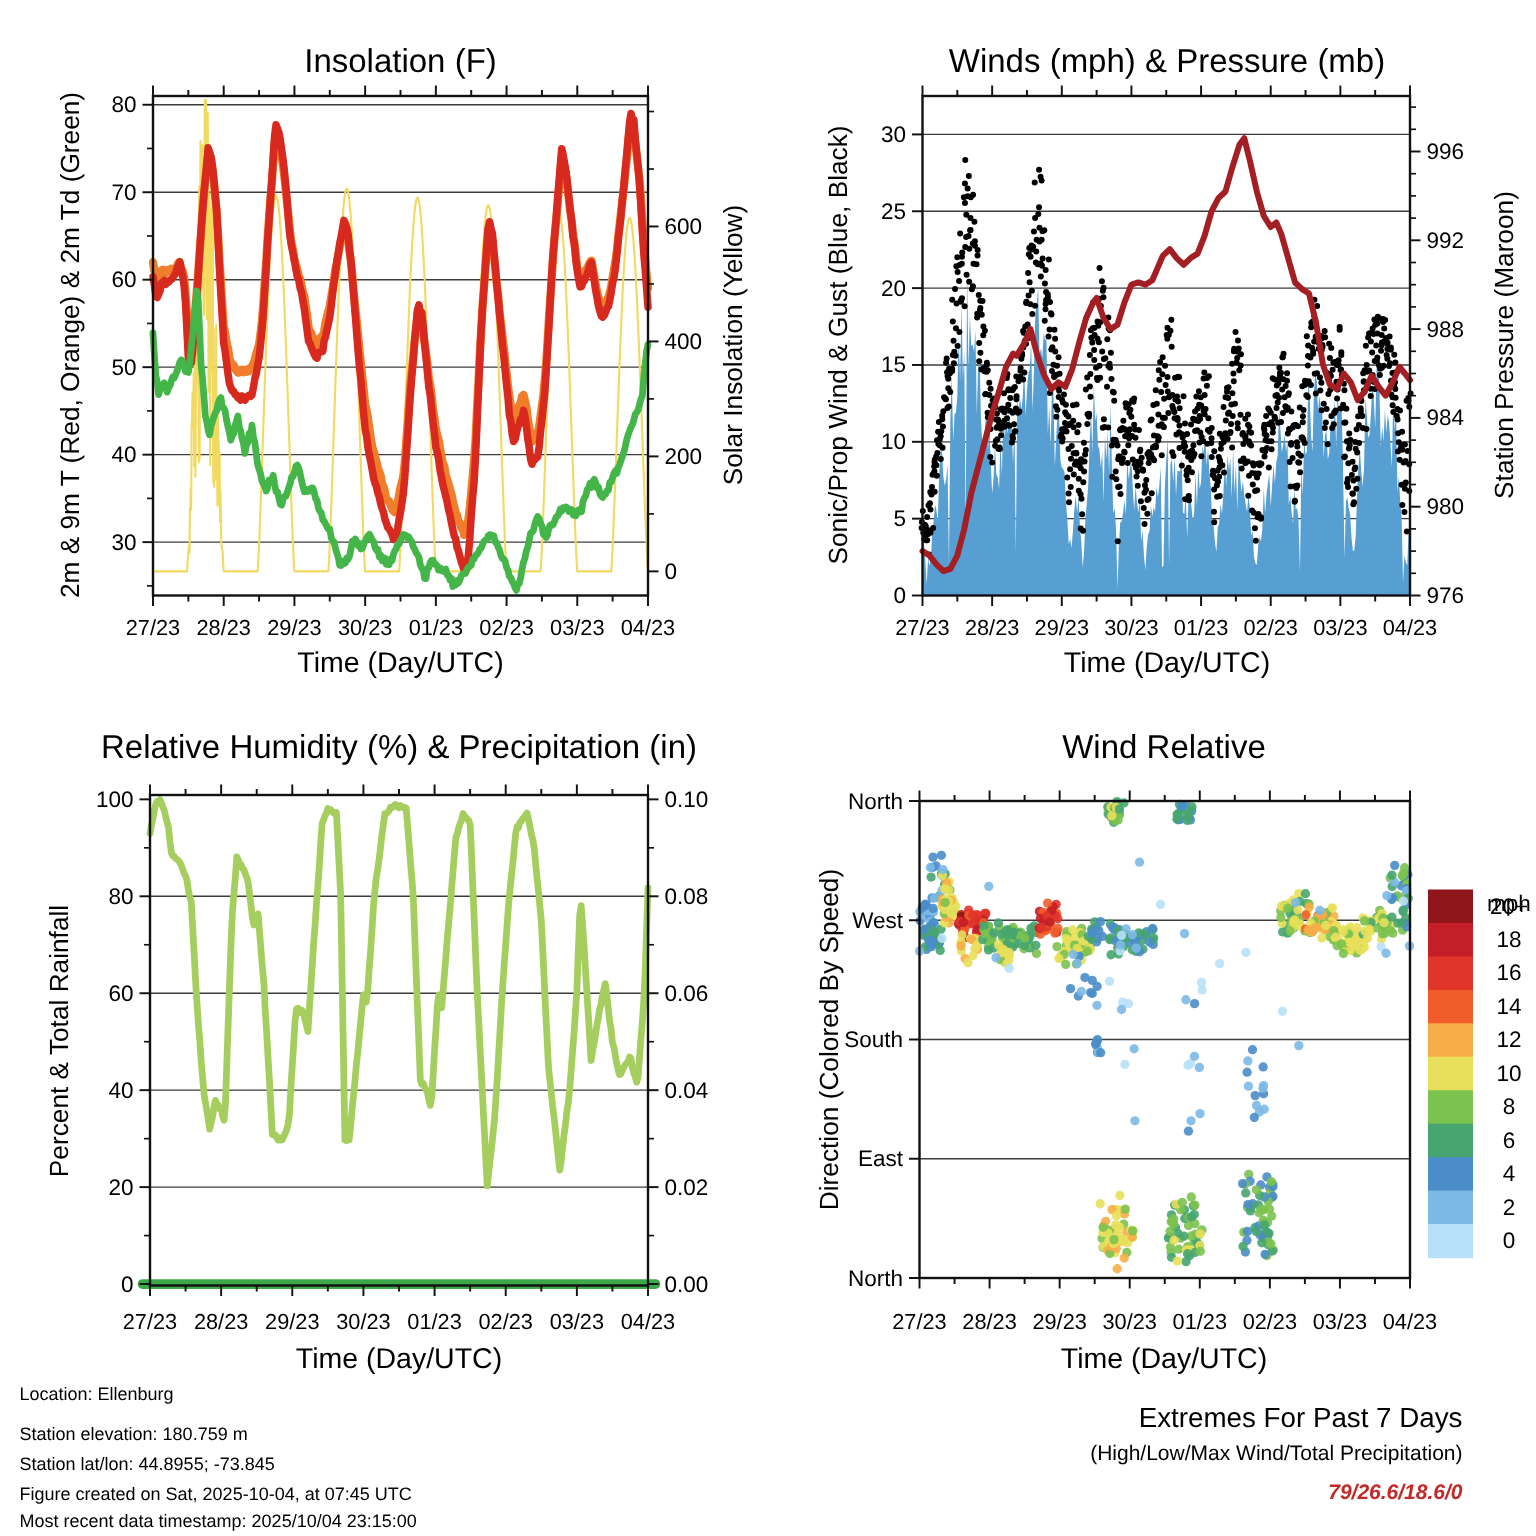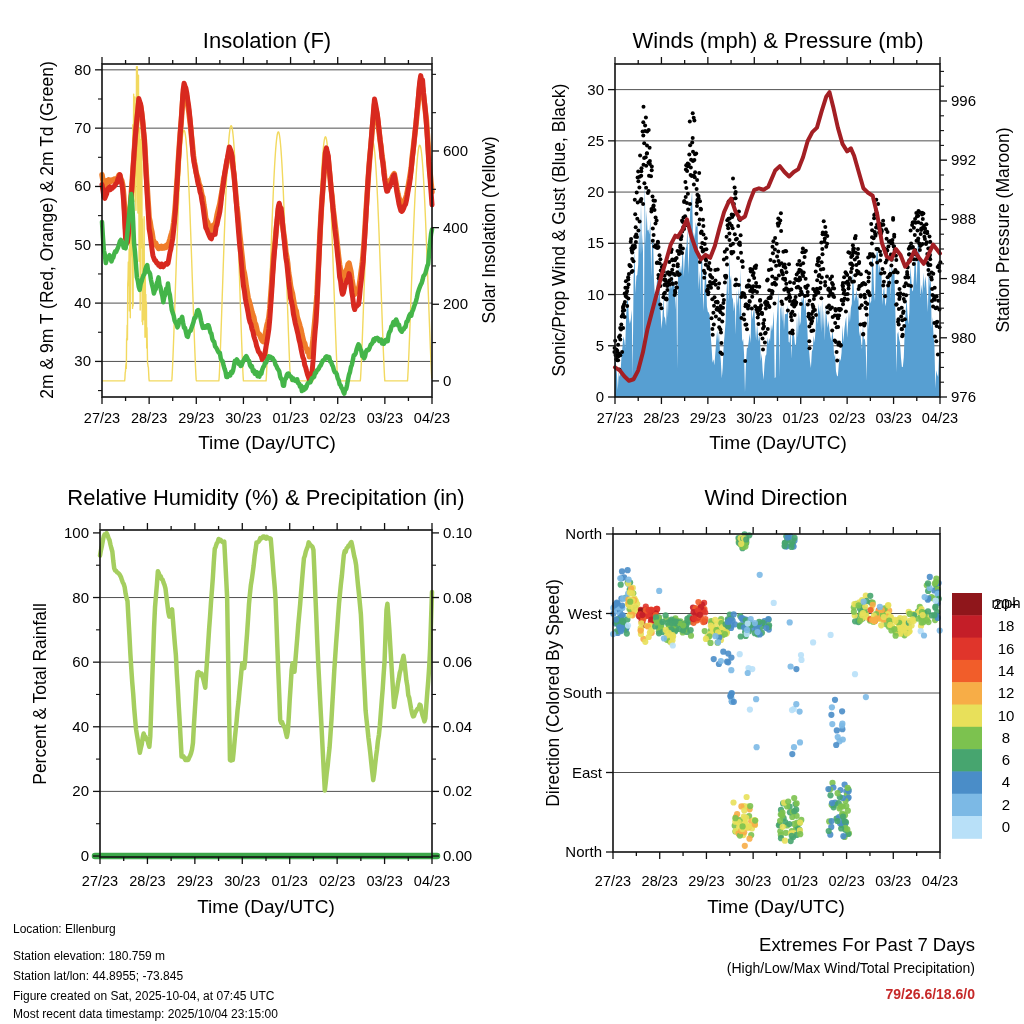--- a/index.html
+++ b/index.html
@@ -6,21 +6,21 @@
   .page{position:relative;width:1024px;height:1024px;background:#ffffff;overflow:hidden;
         font-family:"Liberation Sans","DejaVu Sans",sans-serif;color:#000;}
   #plot{position:absolute;left:0;top:0;}
   .ptitle{position:absolute;transform:translateX(-50%);font-size:22px;white-space:nowrap;}
   .xlabel{position:absolute;transform:translateX(-50%);font-size:19px;white-space:nowrap;}
   .vlabel{position:absolute;transform:translate(-50%,-50%) rotate(-90deg);font-size:17.5px;white-space:nowrap;}
   .cbtitle{position:absolute;transform:translateX(-50%);font-size:15px;white-space:nowrap;margin-top:20px;}
   .footer-line{position:absolute;left:13px;font-size:12px;white-space:nowrap;}
   .ext-line{position:absolute;right:49px;text-align:right;font-size:14px;white-space:nowrap;}
   .ext-title{font-size:18.5px;}
-  .ext-value{font-weight:bold;}
+  .ext-value{font-weight:bold;font-style:italic;}
 </style>
 </head>
 <body>
 
 <div class="page">
   <svg id="plot" width="1024" height="1024">
       <g>
         <line x1="102" y1="361.4255691768827" x2="432" y2="361.4255691768827" stroke="#3c3c3c" stroke-width="0.9"></line>
         <line x1="102" y1="303.10683012259193" x2="432" y2="303.10683012259193" stroke="#3c3c3c" stroke-width="0.9"></line>
         <line x1="102" y1="244.7880910683012" x2="432" y2="244.7880910683012" stroke="#3c3c3c" stroke-width="0.9"></line>
@@ -2255,21 +2255,21 @@
         <rect x="952" y="793.7" width="30" height="22.8" fill="#7cb9e5"></rect>
         <text x="1006" y="809.7" font-size="15" text-anchor="middle" fill="#000" font-family="&quot;Liberation Sans&quot;,&quot;DejaVu Sans&quot;,sans-serif">2</text>
         <rect x="952" y="816" width="30" height="22.8" fill="#b8e0f8"></rect>
         <text x="1006" y="832" font-size="15" text-anchor="middle" fill="#000" font-family="&quot;Liberation Sans&quot;,&quot;DejaVu Sans&quot;,sans-serif">0</text>
       </g>
     </svg>
 
   <div class="ptitle" style="left:267px;top:28px">Insolation (F)</div>
   <div class="ptitle" style="left:266px;top:485px">Relative Humidity (%) &amp; Precipitation (in)</div>
   <div class="ptitle" style="left:778px;top:28px">Winds (mph) &amp; Pressure (mb)</div>
-  <div class="ptitle" style="left:776px;top:485px">Wind Direction</div>
+  <div class="ptitle" style="left:776px;top:485px">Wind Relative</div>
 
   <div class="xlabel" style="left:267px;top:432px">Time (Day/UTC)</div>
   <div class="xlabel" style="left:778px;top:432px">Time (Day/UTC)</div>
   <div class="xlabel" style="left:266px;top:896px">Time (Day/UTC)</div>
   <div class="xlabel" style="left:776px;top:896px">Time (Day/UTC)</div>
 
   <div class="vlabel" style="left:47px;top:230px">2m &amp; 9m T (Red, Orange) &amp; 2m Td (Green)</div>
   <div class="vlabel" style="left:489px;top:230px">Solar Insolation (Yellow)</div>
   <div class="vlabel" style="left:559px;top:230px">Sonic/Prop Wind &amp; Gust (Blue, Black)</div>
   <div class="vlabel" style="left:1003px;top:230px">Station Pressure (Maroon)</div>

